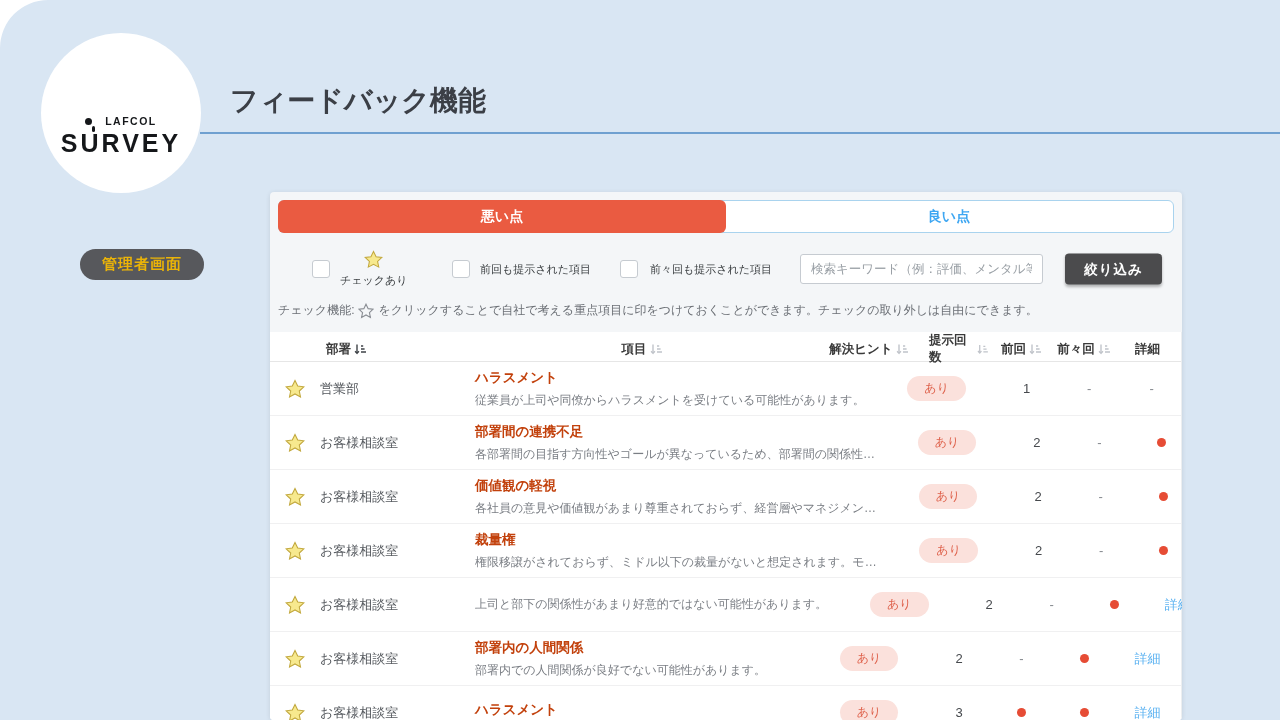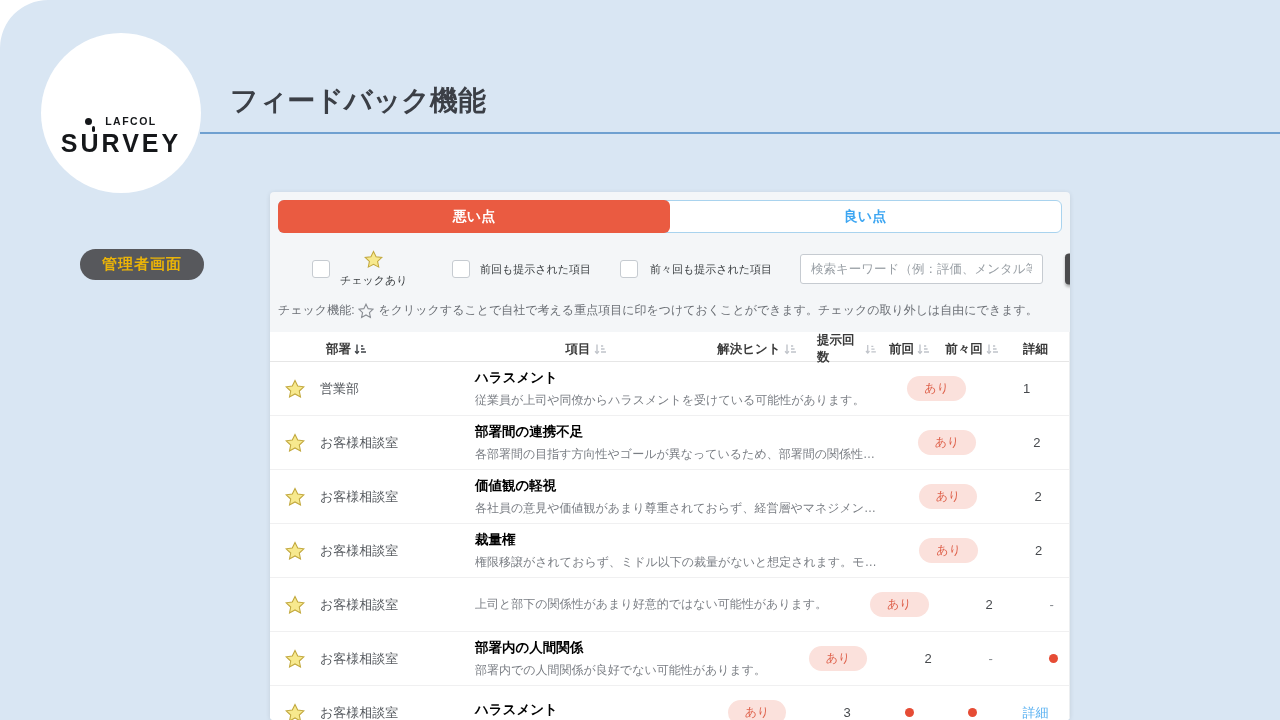--- a/index.html
+++ b/index.html
@@ -18,21 +18,21 @@
   .u-tick { position:absolute; left:51px; top:-3px; width:3px; height:6px; background:#15171a; border-radius:2px; }
 
   
   .page-title { position:absolute; left:230px; top:82px; font-size:28px; font-weight:bold; color:#3B3F46; z-index:2; }
   .title-line { position:absolute; left:200px; right:0; top:132px; height:2px; background:#6FA0D0; z-index:2; }
 
   .admin-badge { position:absolute; left:80px; top:249px; background:#57585C; color:#eab308;
     font-size:15px; font-weight:bold; padding:6px 22px; border-radius:17px; letter-spacing:1px; }
 
   
-  .panel { position:absolute; left:270px; top:192px; width:800px; height:528px;
+  .panel { position:absolute; left:270px; top:192px; width:912px; height:528px;
     background:#F4F6F8; border-radius:4px; box-shadow:0 1px 5px rgba(0,0,0,0.10); overflow:hidden; }
 
   .tabs { position:absolute; left:8px; right:8px; top:8px; height:33px; display:flex;
     background:#fff; border:1px solid #A9D3EE; border-radius:6px; }
   .tab { flex:1; display:flex; align-items:center; justify-content:center;
     font-size:14px; font-weight:bold; cursor:pointer; }
   .tab.active { background:#EA5B41; color:#fff; border-radius:6px; margin:-1px; }
   .tab.inactive { color:#3DA6F2; }
 
   
@@ -63,21 +63,21 @@
     border-bottom:1px solid #E6E6E6; }
   .th { display:flex; align-items:center; justify-content:center; gap:3px; }
   .th.left { justify-content:flex-start; padding-left:6px; }
   .sort-icon { width:13px; height:13px; }
   .sort-icon.active { color:#3E4247; } .sort-icon.inactive { color:#C0C4CA; }
 
   .row { height:54px; border-bottom:1px solid #F0F0F1; background:#fff; }
   .cell-star { display:flex; justify-content:center; cursor:pointer; }
   .cell-dept { font-size:13px; color:#55595E; }
   .cell-item { display:flex; flex-direction:column; justify-content:center; gap:5px; padding-right:12px; }
-  .item-title { font-size:13.5px; font-weight:bold; color:#000000; }
+  .item-title { font-size:13.5px; font-weight:bold; color:#c2410c; }
   .item-desc { font-size:12px; color:#7A7E84; white-space:nowrap; overflow:hidden; }
   .cell-c { display:flex; justify-content:center; align-items:center;text-align:center; }
   .hint-badge { background:#FBE1DC; color:#DE604A; font-size:12px; padding:4px 17px; border-radius:13px; }
   .count { font-size:13px; color:#46494D; }
   .mark { font-size:13px; color:#84888D; }
   .mark-dot { font-size:0; width:9px; height:9px; border-radius:50%; background:#E64C35; }
   .detail-link { font-size:13px; color:#55AFF1; cursor:pointer; }
 </style>
 </head>
 <body>

